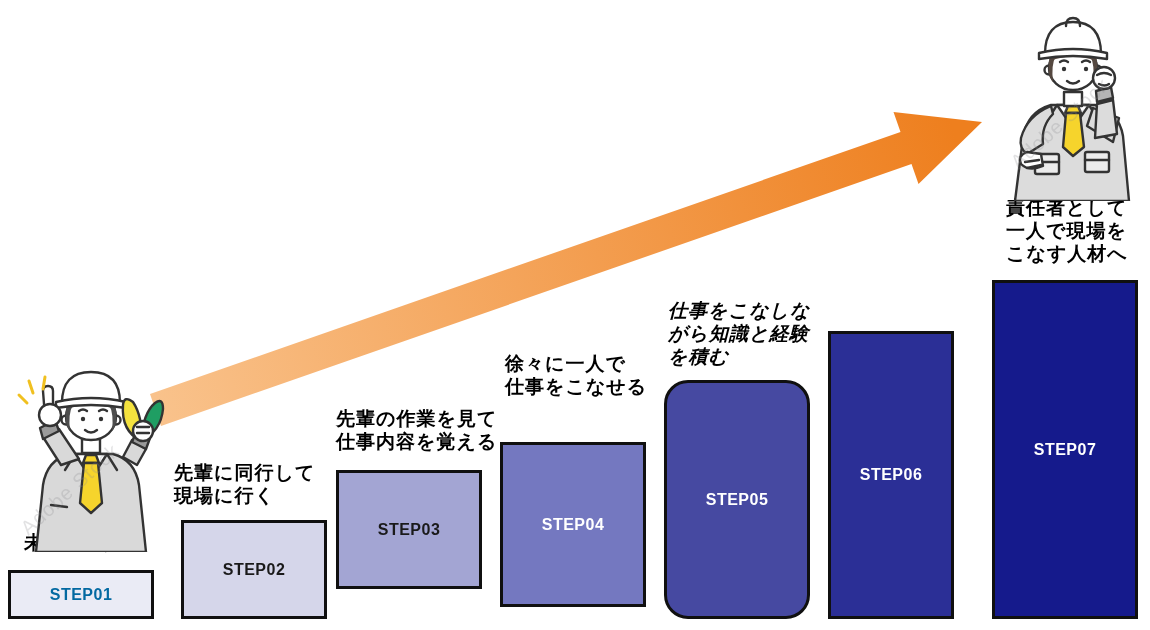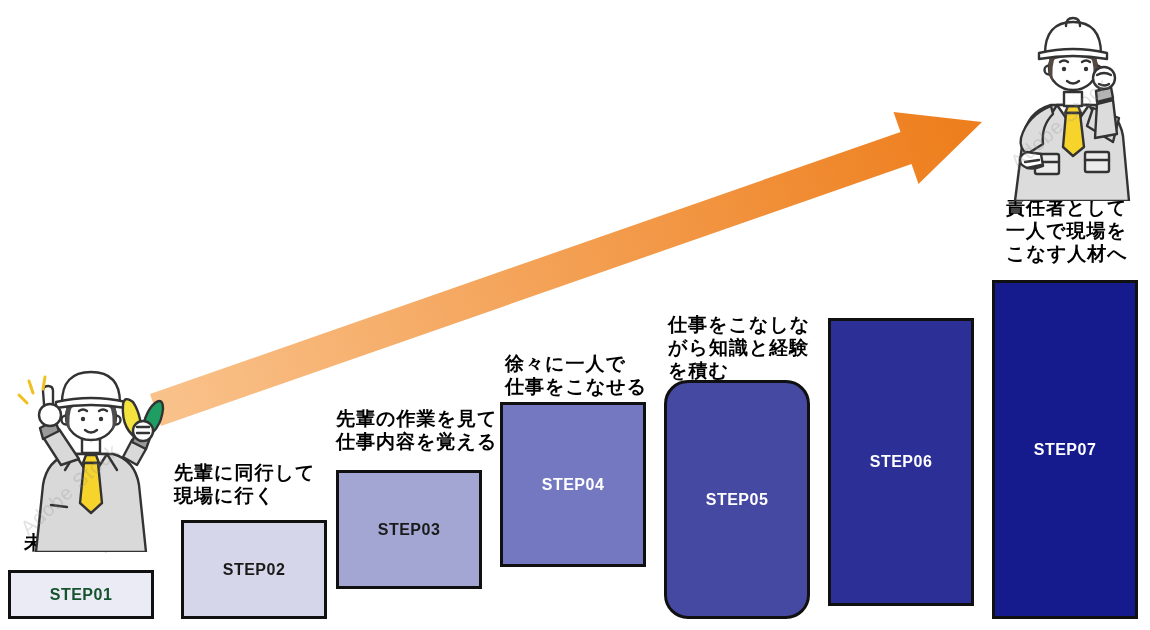--- a/index.html
+++ b/index.html
@@ -7,33 +7,33 @@
     position:relative;width:1150px;height:630px;background:#ffffff;overflow:hidden;
     font-family:"Liberation Sans","DejaVu Sans",sans-serif;
   }
   .layer{position:absolute;left:0;top:0;width:1150px;height:630px;pointer-events:none;}
   
   .bar{position:absolute;border:3px solid #101010;box-sizing:border-box;
        display:flex;align-items:center;justify-content:center;}
   .bar1{left:8px;  top:570px;width:146px;height:49px;}
   .bar2{left:172px;top:520px;width:146px;height:99px;margin-left:9px;}
   .bar3{left:336px;top:470px;width:146px;height:119px;}
-  .bar4{left:500px;top:402px;width:146px;height:165px;}
+  .bar4{left:500px;top:442px;width:146px;height:165px;}
   .bar5{left:664px;top:380px;width:146px;height:239px;}
-  .bar6{left:828px;top:318px;width:146px;height:288px;text-align:right;}
+  .bar6{left:828px;top:331px;width:126px;height:288px;text-align:right;}
   .bar7{left:992px;top:280px;width:146px;height:339px;}
   .bar-label{font-weight:bold;font-size:16px;letter-spacing:.5px;}
   
   .caption{position:absolute;font-weight:bold;font-size:19px;line-height:23px;
            letter-spacing:1px;color:#000000;white-space:pre-line;}
   .cap1{left:24px;  top:531px;}
   .cap2{left:174px; top:461px;}
   .cap3{left:336px; top:407px;}
   .cap4{left:505px; top:352px;}
-  .cap5{left:668px; top:313px;}
+  .cap5{left:668px; top:299px;font-style:italic;}
   .cap6{left:835px; top:267px;}
   .cap7{left:1006px;top:196px;}
   
   .char{position:absolute;}
   .char1{left:3px;  top:357px;width:165px;height:195px;}
   .char2{left:997px;top:6px;  width:152px;height:195px;}
   
   .wm{position:absolute;color:rgba(140,140,145,.25);font-size:20px;letter-spacing:1px;
       transform:rotate(-42deg);pointer-events:none;white-space:nowrap;}
   .wm1{left:8px;   top:478px;}
@@ -48,21 +48,21 @@
     <defs>
       <linearGradient id="arrowGrad" gradientUnits="userSpaceOnUse" x1="160" y1="408" x2="955" y2="135">
         <stop offset="0" stop-color="#f9c28b"></stop>
         <stop offset="1" stop-color="#ee7f1e"></stop>
       </linearGradient>
     </defs>
     <polygon fill="url(#arrowGrad)" points="150,394 900.5,132 893.5,112 982,122 918.5,184 911.5,164 161,426"></polygon>
   </svg>
 
   <div class="bar bar1" style="background-color: rgb(234, 235, 245);">
-    <span class="bar-label" style="color: #14532d;">STEP01</span>
+    <span class="bar-label" style="color: #0369a1;">STEP01</span>
   </div>
   <div class="bar bar2" style="background-color: rgb(213, 214, 234);">
     <span class="bar-label" style="color: rgb(26, 26, 26);">STEP02</span>
   </div>
   <div class="bar bar3" style="background-color: rgb(163, 165, 211);">
     <span class="bar-label" style="color: rgb(26, 26, 26);">STEP03</span>
   </div>
   <div class="bar bar4" style="background-color: rgb(116, 120, 192);">
     <span class="bar-label" style="color: rgb(255, 255, 255);">STEP04</span>
   </div>

